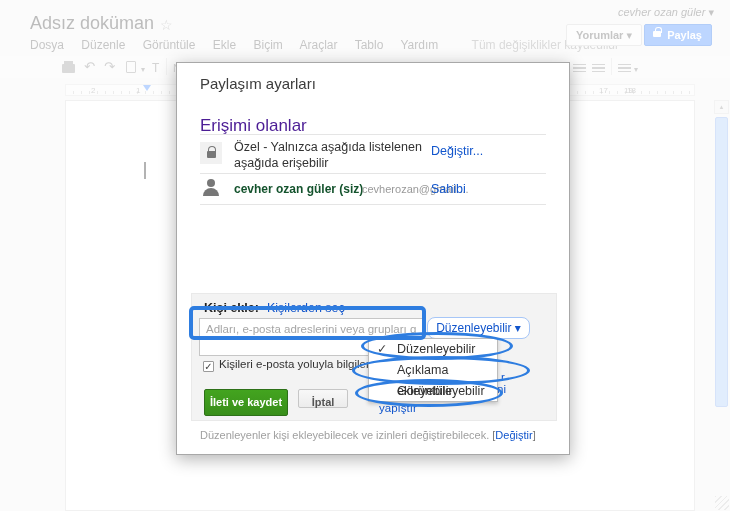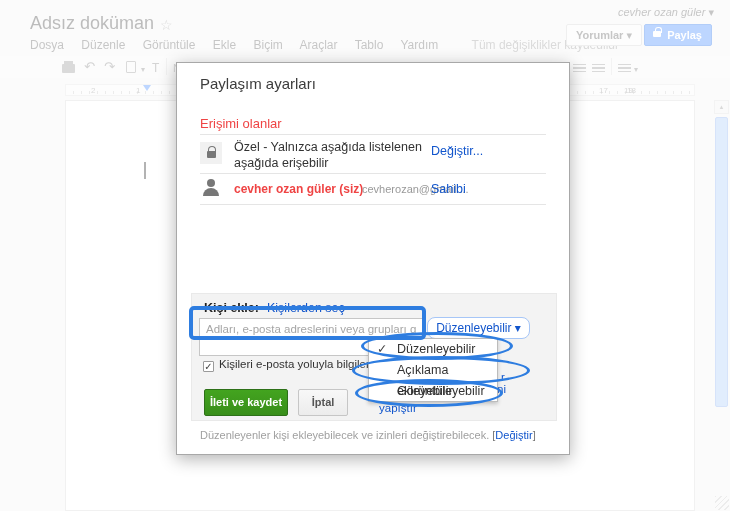--- a/index.html
+++ b/index.html
@@ -49,53 +49,53 @@
     border:1px solid #8fb4f0; border-radius:2px; }
   .resize-grip { position:absolute; right:1px; bottom:1px; width:14px; height:14px;
     background:repeating-linear-gradient(135deg,#ccc 0 1px,transparent 1px 4px); }
 
   .dim { position:absolute; inset:0; background:rgba(255,255,255,0.63); z-index:5; }
 
   
   .dialog { position:absolute; left:176px; top:62px; width:394px; height:393px; background:#fff;
     border:1px solid #a8a8a8; box-shadow:0 4px 16px rgba(0,0,0,0.3); z-index:10; font-size:13px; color:#333; }
   .dlg-title { position:absolute; left:23px; top:12px; font-size:15px; color:#3c3c3c; }
-  .sec-head { position:absolute; left:23px; top:53px; font-size:13px; color:#ef4444; }
+  .sec-head { position:absolute; left:23px; top:53px; font-size:17px; color:#4c1d95; }
   .hr { position:absolute; left:23px; right:23px; height:1px; background:#e5e5e5; }
   .lock-box { position:absolute; left:23px; top:79px; width:22px; height:22px; background:#f1f1f1; }
   .lock-glyph { position:absolute; left:6.5px; top:9px; width:9px; height:7px; background:#777; border-radius:1px; }
   .lock-glyph::before { content:""; position:absolute; left:1.5px; top:-5px; width:6px; height:6px;
     border:1.5px solid #777; border-bottom:none; border-radius:4px 4px 0 0; }
   .vis-text { position:absolute; left:57px; top:76px; width:200px; font-size:12.5px; line-height:16px; color:#333; }
   .link { color:#1155cc; cursor:pointer; }
   .vis-action { position:absolute; left:254px; top:81px; font-size:12.5px; }
   .person-box { position:absolute; left:24px; top:115px; width:20px; height:20px; }
   .p-head { position:absolute; left:6px; top:1px; width:8px; height:8px; background:#777; border-radius:50%; }
   .p-body { position:absolute; left:2px; top:10px; width:16px; height:8px; background:#777; border-radius:8px 8px 0 0; }
-  .owner-name { position:absolute; left:57px; top:119px; font-size:12px; font-weight:bold; color:#ef4444; }
+  .owner-name { position:absolute; left:57px; top:119px; font-size:12px; font-weight:bold; color:#14532d; }
   .owner-email { position:absolute; left:185px; top:120px; font-size:11px; color:#999; }
   .owner-role { position:absolute; left:254px; top:119px; font-size:12.5px; }
 
   .invite-box { position:absolute; left:14px; top:230px; width:366px; height:128px; background:#f3f3f3;
     border:1px solid #e9e9e9; }
   .inv-label { position:absolute; left:12px; top:7px; font-size:12.5px; font-weight:bold; color:#222; }
   .inv-select { position:absolute; left:75px; top:7px; font-size:12.5px; }
   .token-area { position:absolute; left:7px; top:24px; width:226px; height:38px; background:#fff; border:1px solid #c6c6c6; }
   .token-area input { position:absolute; left:6px; top:2px; width:210px; height:16px; border:none; outline:none;
     font-size:11.5px; color:#555; background:transparent; font-family:"Liberation Sans","DejaVu Sans",sans-serif; }
   .token-area input::placeholder { color:#a5a5a5; opacity:1; }
   .perm-btn { position:absolute; left:235px; top:23px; width:103px; height:22px; background:#fff;
     border:1px solid #a6c6f7; border-radius:8px; font-size:12px; color:#1155cc; text-align:center; line-height:20px; }
   .notify-row { position:absolute; left:11px; top:64px; font-size:11.5px; color:#333; }
   .cbx { display:inline-block; width:11px; height:11px; border:1px solid #9a9a9a; border-radius:1px; background:#fff;
     font-size:10px; line-height:10px; text-align:center; color:#444; vertical-align:-2px; margin-right:5px; }
   .btn-green { position:absolute; left:12px; top:95px; width:84px; height:27px;
     background:linear-gradient(#43a41f,#388e1a); border:1px solid #2d7018; border-radius:2px;
     font-size:11px; font-weight:bold; color:#fff; text-align:center; line-height:25px; }
-  .btn-cancel { position:absolute; left:106px; top:95px; width:50px; height:27px;
+  .btn-cancel { position:absolute; left:106px; top:95px; width:50px; height:19px;
     background:linear-gradient(#f8f8f8,#ececec); border:1px solid #c6c6c6; border-radius:2px;
     font-size:11px; font-weight:bold; color:#555; text-align:center; line-height:25px; }
   .frag { position:absolute; font-size:11.5px; color:#1155cc; z-index:11; }
 
   .menu { position:absolute; left:191px; top:275px; width:130px; height:64px; background:#fff;
     border:1px solid #bcbcbc; box-shadow:0 2px 4px rgba(0,0,0,0.2); z-index:14; }
   .menu-item { position:relative; height:21px; line-height:21px; padding-left:28px; font-size:12.5px; color:#333; cursor:pointer; }
   .menu-check { position:absolute; left:8px; top:0; color:#444; }
 
   .dlg-footer { position:absolute; left:23px; top:366px; font-size:11px; color:#a0a0a0; }

